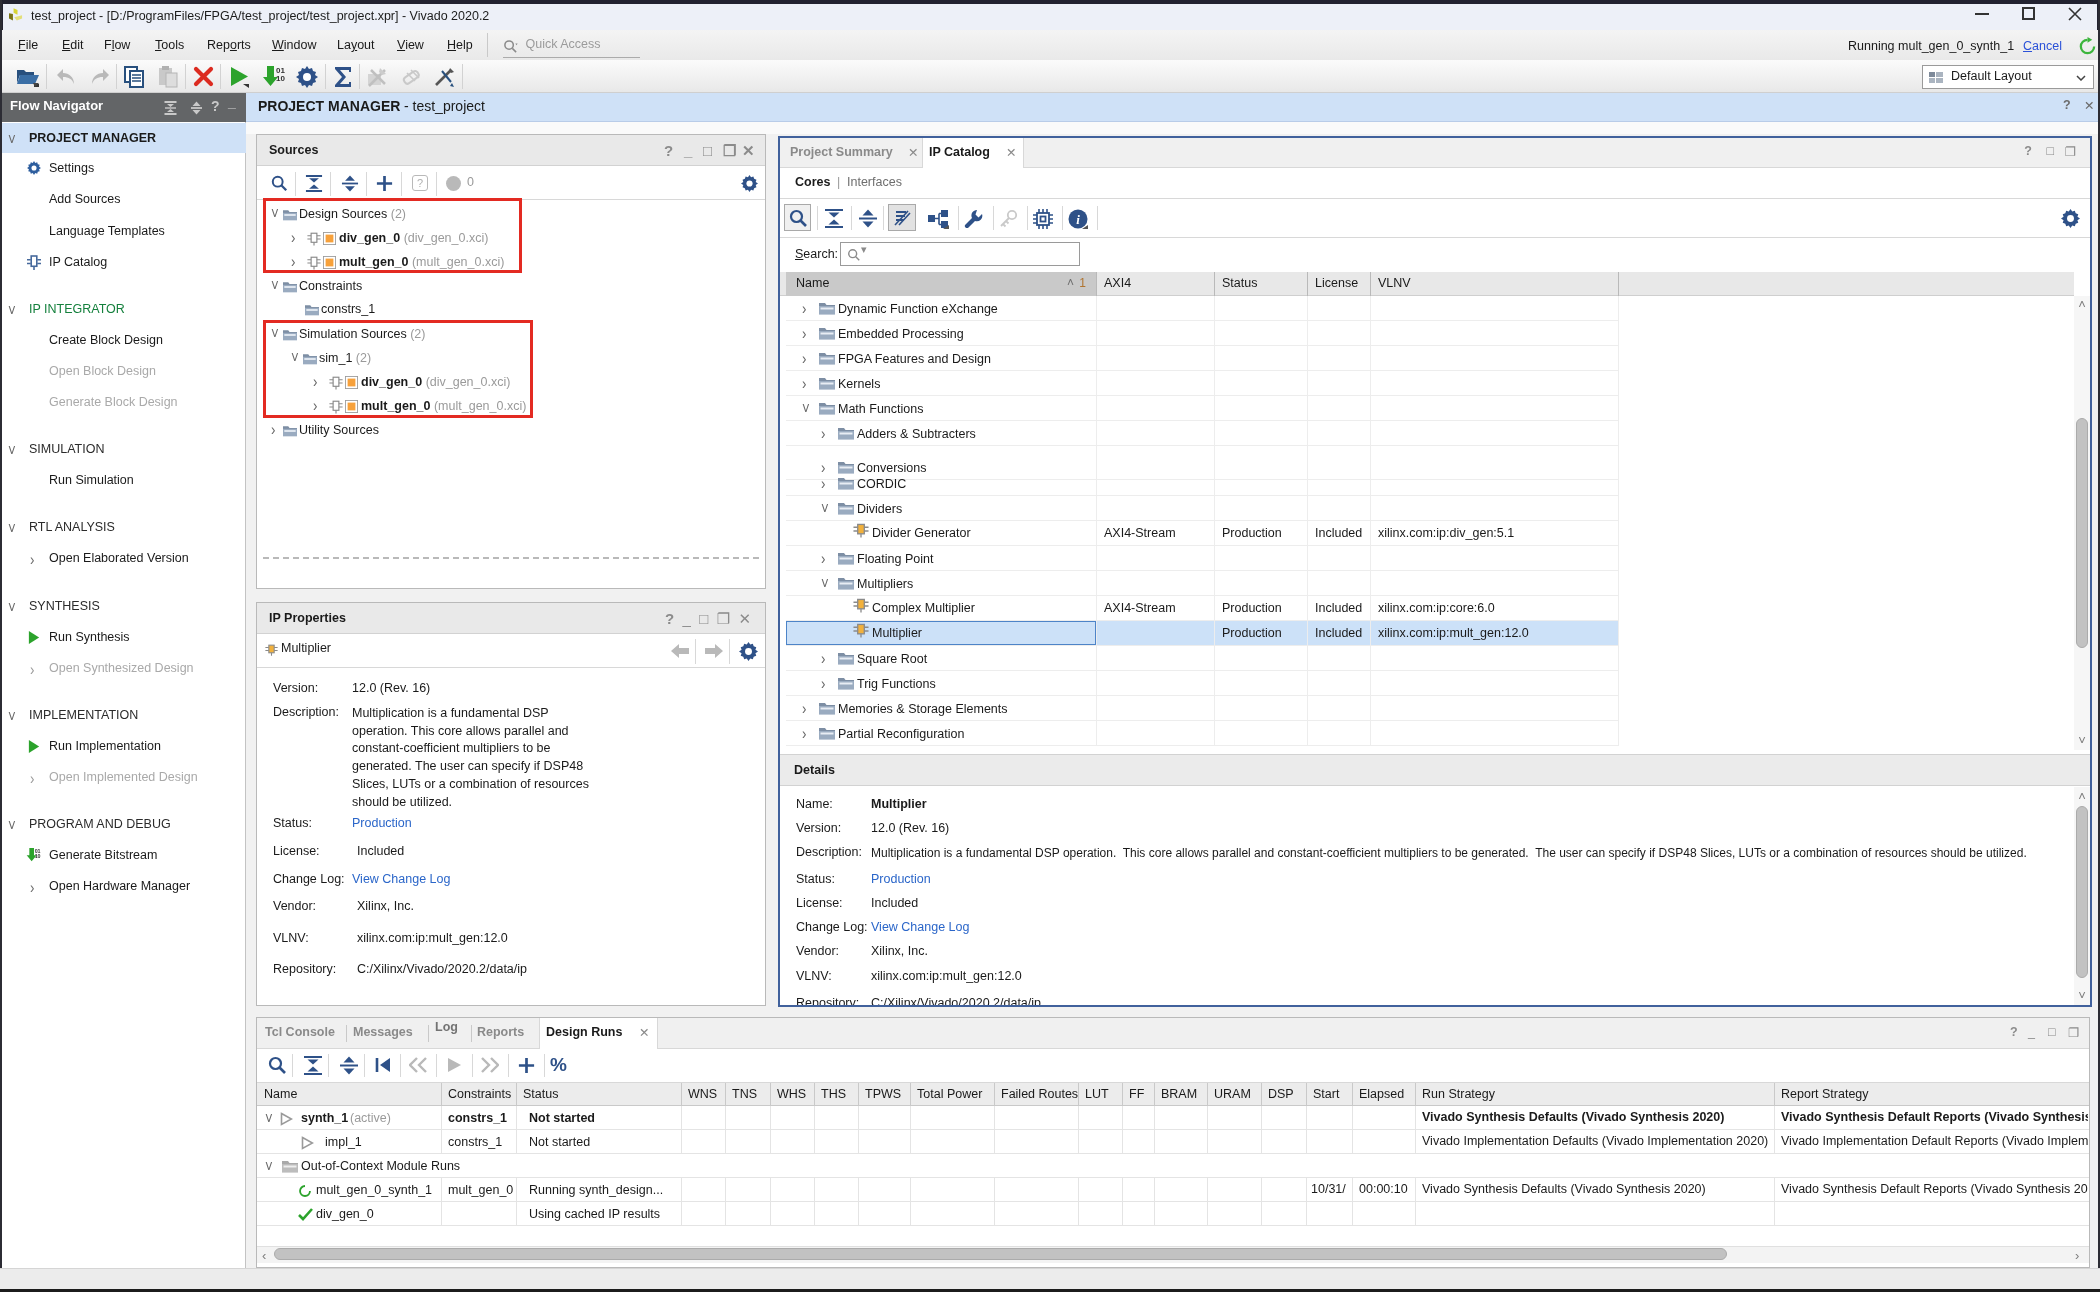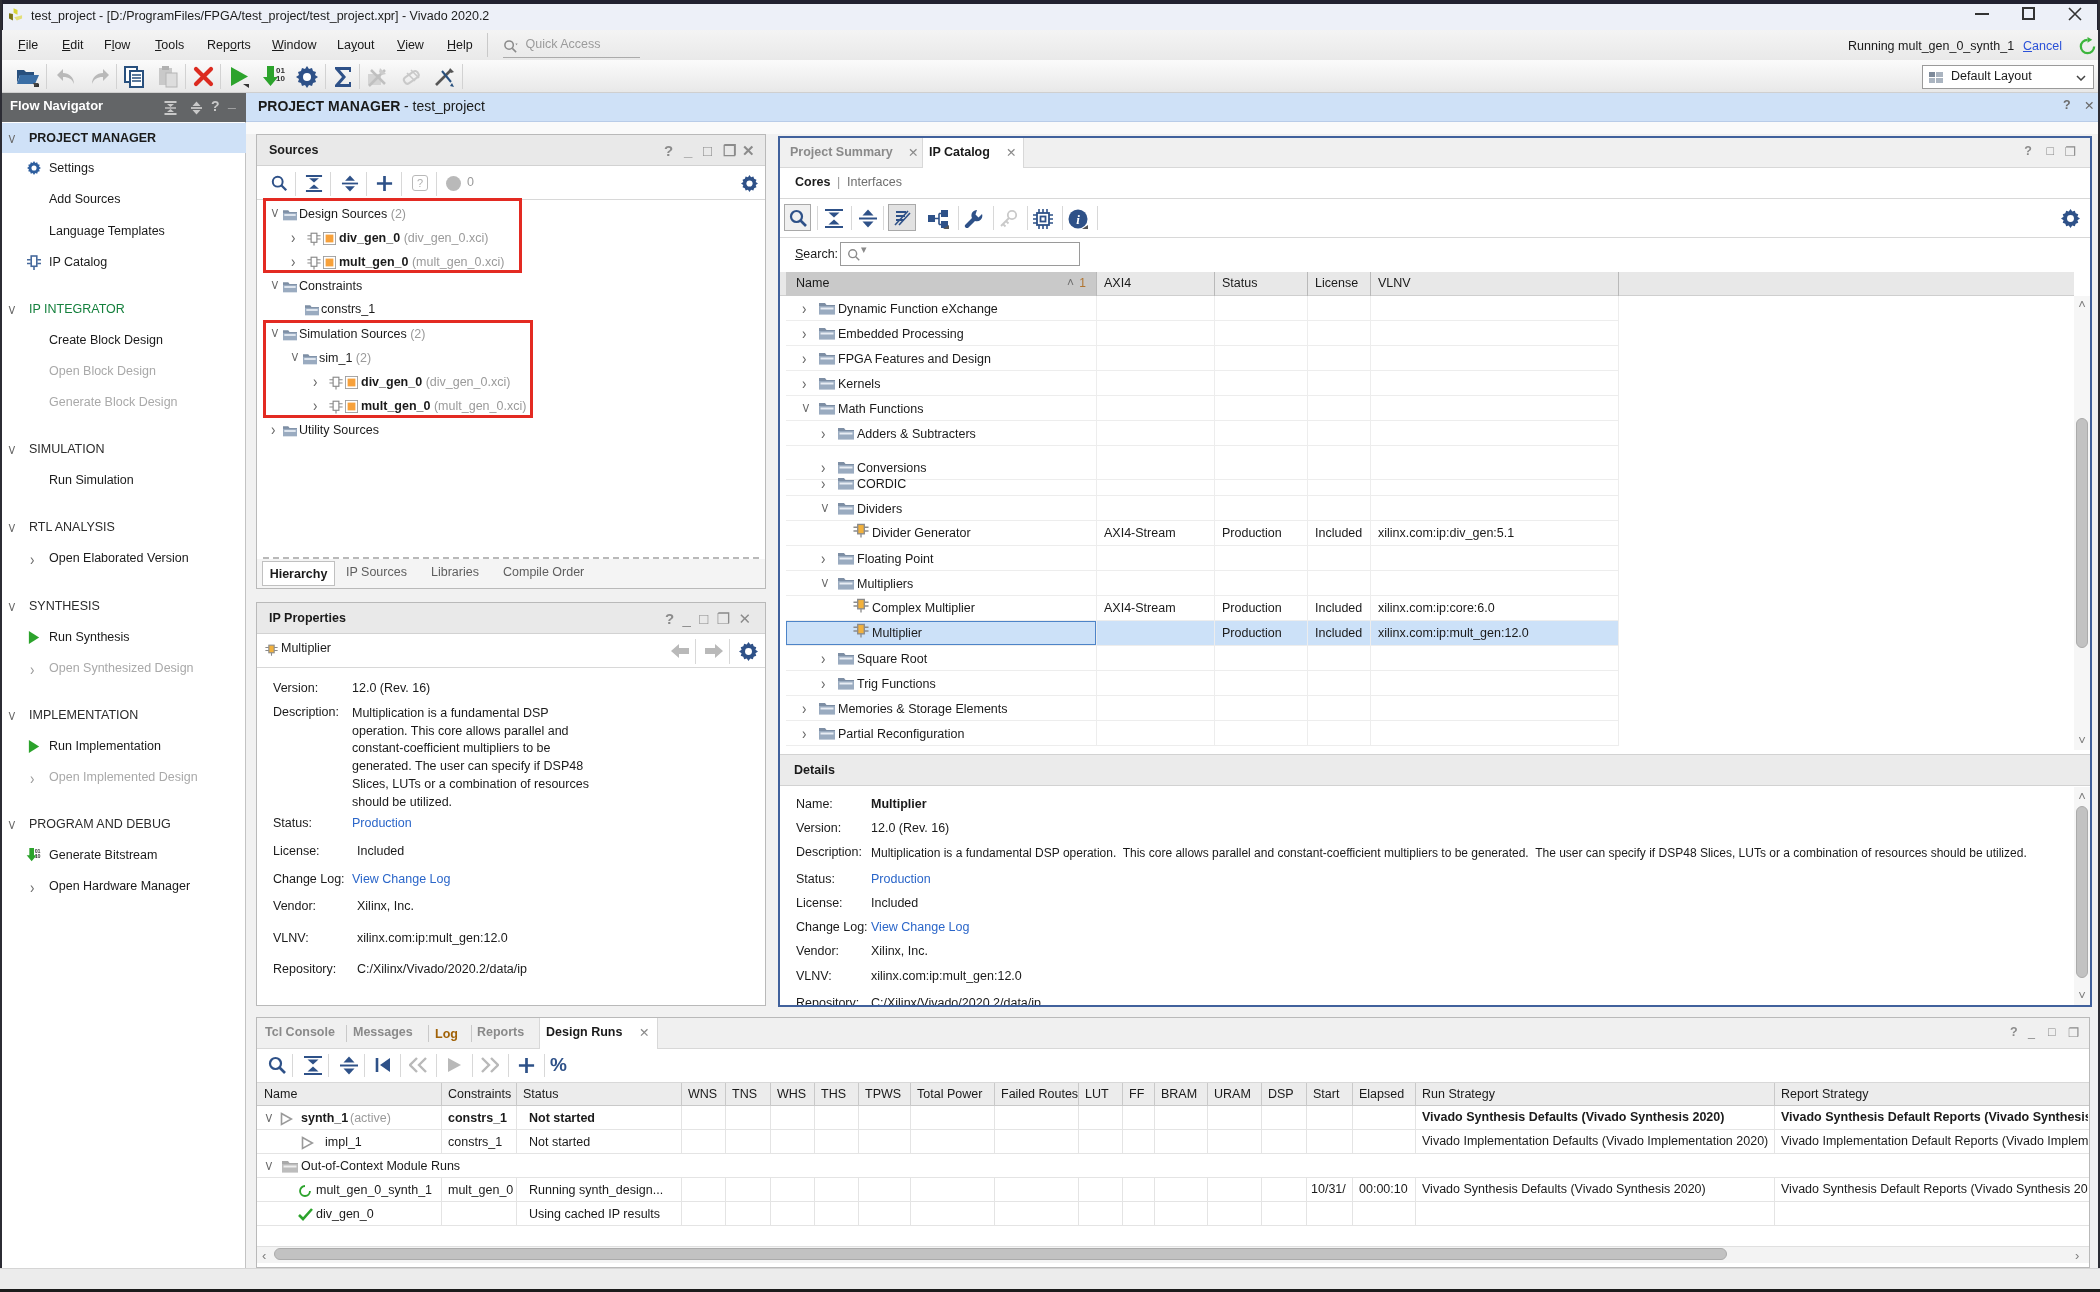--- a/index.html
+++ b/index.html
@@ -334,26 +334,20 @@
   <div class="row" style="top:282px;left:14px"><span class="chev" style="display:inline-block;width:12px">›</span><svg width="14" height="12" viewBox="0 0 16 13" style="margin-right:2px">
           <path d="M0 1 h6 l1.5 2 h8.5 v2 h-16z" fill="#7d8ea4"></path>
           <rect x="0" y="4" width="16" height="8.6" fill="#9aabc0"></rect>
           <rect x="1.5" y="5.5" width="13" height="2" fill="#e8edf4"></rect>
         </svg>Utility Sources</div>
 
   <div class="abs" style="left:6px;top:63px;width:259px;height:75px;border:3px solid #e32a22"></div>
   <div class="abs" style="left:6px;top:185px;width:270px;height:98px;border:3px solid #e32a22"></div>
  </div>
  <div style="position:absolute;left:6px;right:6px;top:422px;border-top:2px dashed #b9b9b9"></div>
- <div style="position:absolute;left:0;right:0;top:424px;height:29px;background:#f4f4f4">
-  <span style="position:absolute;left:5px;top:2px;width:73px;height:25px;background:#fff;border:1px solid #c0c0c0;text-align:center;line-height:24px;font-weight:bold">Hierarchy</span>
-  <span style="position:absolute;left:89px;top:6px;color:#5e5e5e">IP Sources</span>
-  <span style="position:absolute;left:174px;top:6px;color:#5e5e5e">Libraries</span>
-  <span style="position:absolute;left:246px;top:6px;color:#5e5e5e">Compile Order</span>
- </div>
 </div>
 
 <div class="panel" style="left:256px;top:602px;width:510px;height:404px">
  <div class="phead">IP Properties
   <span class="picons" style="right:14px;font-weight:normal"><span class="b">?</span>&nbsp;&nbsp;_&nbsp;&nbsp;□&nbsp;&nbsp;❐&nbsp;&nbsp;✕</span>
  </div>
  <div id="ipprops">
   <div class="abs" style="left:0;right:0;top:32px;height:33px;border-bottom:1px solid #d8d8d8">
    <svg class="abs" style="left:8px;top:9px" width="13" height="13" viewBox="0 0 17 16">
           <rect x="5" y="1" width="7" height="10" fill="#f2b13c" stroke="#8a8a8a" stroke-width="1.4"></rect>
@@ -612,21 +606,21 @@
   <div class="sarw" style="left:1294px;top:851px;width:16px">˅</div>
  </div>
 </div>
 
 <div class="panel" style="left:256px;top:1017px;width:1834px;height:251px">
  <div id="runs">
   <div class="abs" style="left:0;right:0;top:0;height:31px;background:#f0f0f0;border-bottom:1px solid #d8d8d8"></div>
   <div class="abs" style="left:282px;top:0;width:119px;height:31px;background:#fff;border-left:1px solid #d8d8d8;border-right:1px solid #d8d8d8"></div>
   <span class="abs b" style="left:8px;top:7px;color:#8a8a8a">Tcl Console</span>
   <span class="abs b" style="left:96px;top:7px;color:#8a8a8a">Messages</span>
-  <span class="abs b" style="left:178px;top:9px;color:#a16207">Log</span>
+  <span class="abs b" style="left:178px;top:2px;color:#737373">Log</span>
   <span class="abs b" style="left:220px;top:7px;color:#8a8a8a">Reports</span>
   <div class="abs" style="left:89px;top:7px;width:1px;height:17px;background:#c9c9c9"></div>
   <div class="abs" style="left:171px;top:7px;width:1px;height:17px;background:#c9c9c9"></div>
   <div class="abs" style="left:214px;top:7px;width:1px;height:17px;background:#c9c9c9"></div>
   <span class="abs b" style="left:289px;top:7px">Design Runs</span>
   <span class="abs" style="left:382px;top:7px;color:#8a8a8a">✕</span>
   <span class="abs b" style="left:1753px;top:7px;color:#8b8b8b">?</span>
   <span class="abs" style="left:1771px;top:7px;color:#8b8b8b">_</span>
   <span class="abs" style="left:1791px;top:7px;color:#8b8b8b">□</span>
   <span class="abs" style="left:1811px;top:7px;color:#8b8b8b">❐</span>

